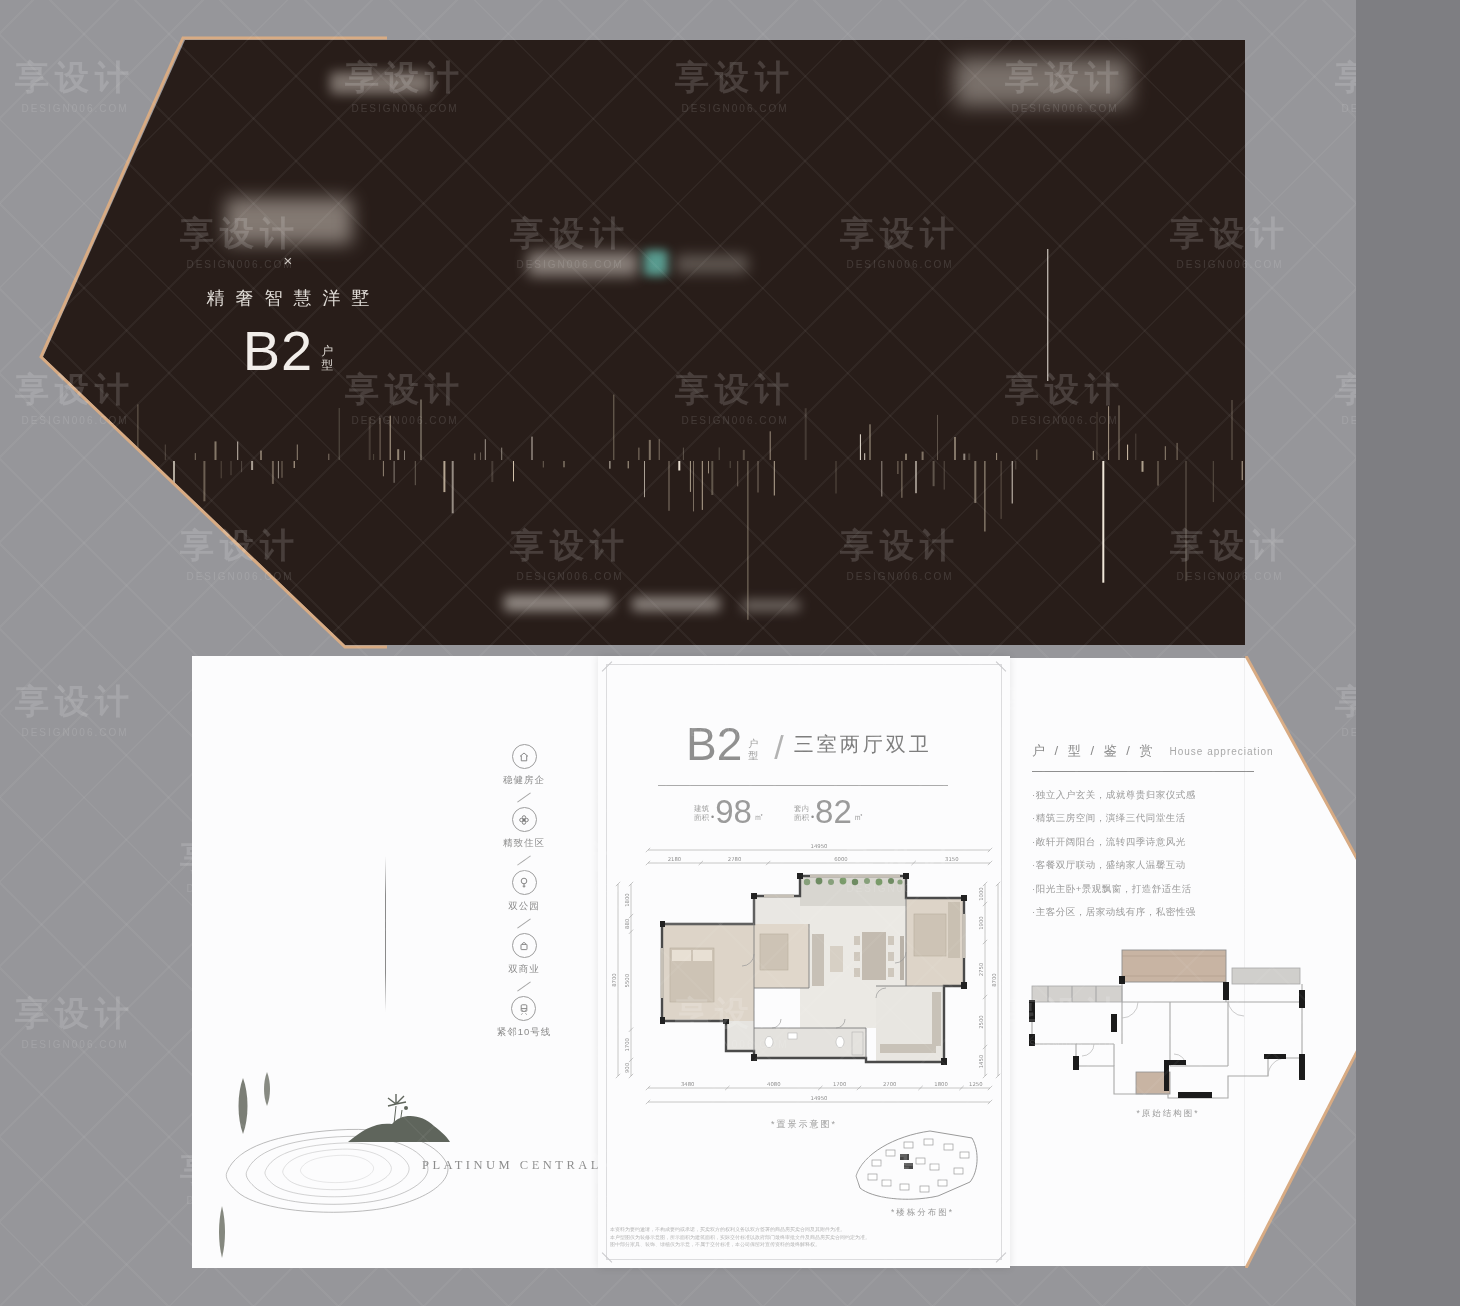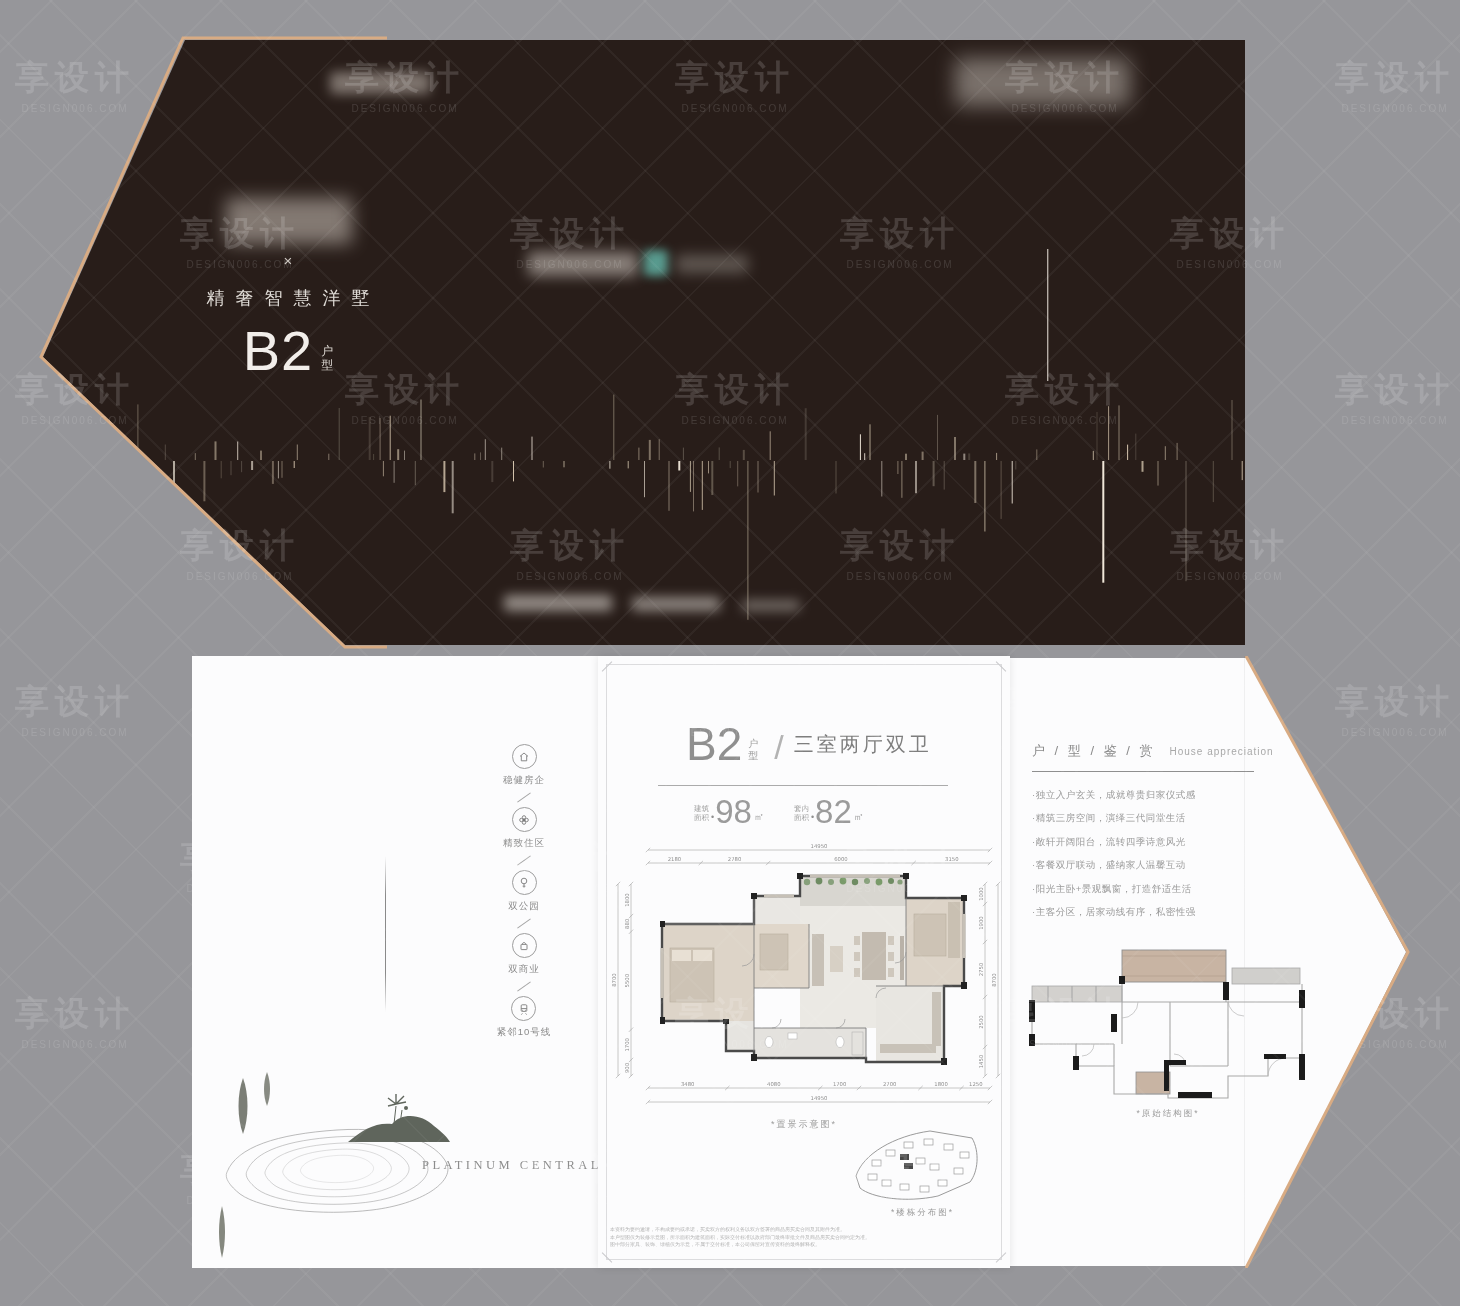--- a/index.html
+++ b/index.html
@@ -1,16 +1,16 @@
 <!DOCTYPE html>
 <html style="--gold: #d8ab83; --teal: #5ea89b;"><head>
 <meta charset="utf-8">
 <style>
   html,body{margin:0;padding:0;background:#7e7e82;}
-  .canvas{position:relative;width:1460px;height:1306px;background:#96969a;overflow:hidden;
+  .canvas{position:relative;width:1356px;height:1306px;background:#96969a;overflow:hidden;
           font-family:"Liberation Sans",sans-serif;}
   .abs{position:absolute;}
   
   #wm-layer{position:absolute;inset:0;z-index:50;pointer-events:none;
     background:
       repeating-linear-gradient(45deg,transparent 0 58px,rgba(255,255,255,.045) 58px 60px),
       repeating-linear-gradient(-45deg,transparent 0 58px,rgba(255,255,255,.045) 58px 60px);}
   .wm-tile{position:absolute;text-align:center;transform:translate(-50%,-50%);white-space:nowrap;}
   .wm-cn{font-size:34px;font-weight:bold;letter-spacing:6px;color:rgba(255,255,255,.15);}
   .wm-en{font-size:10px;letter-spacing:2px;color:rgba(255,255,255,.13);margin-top:2px;}

